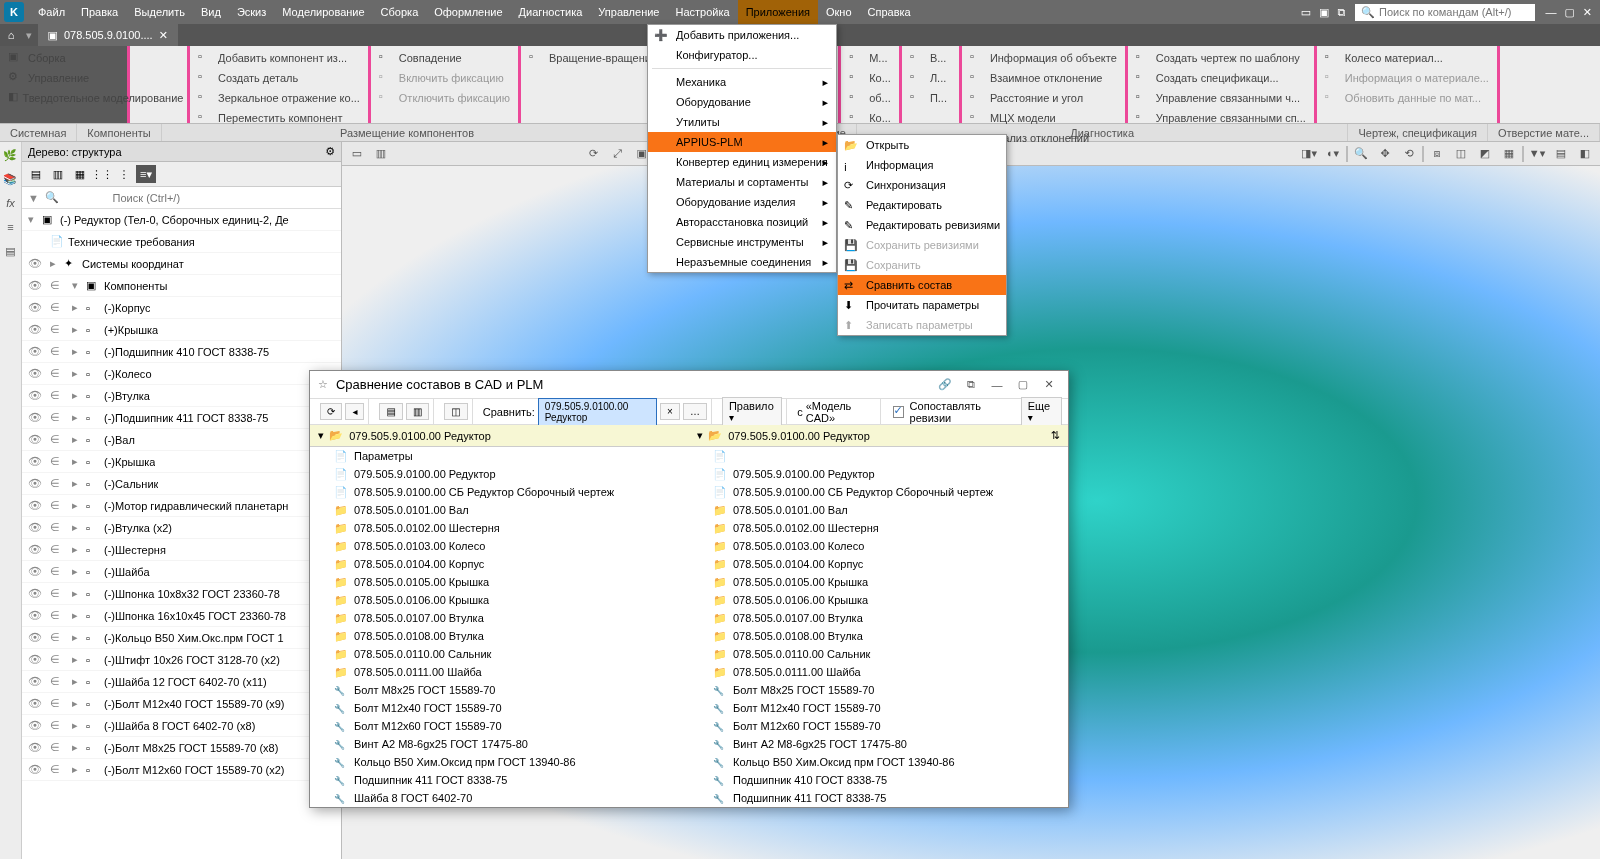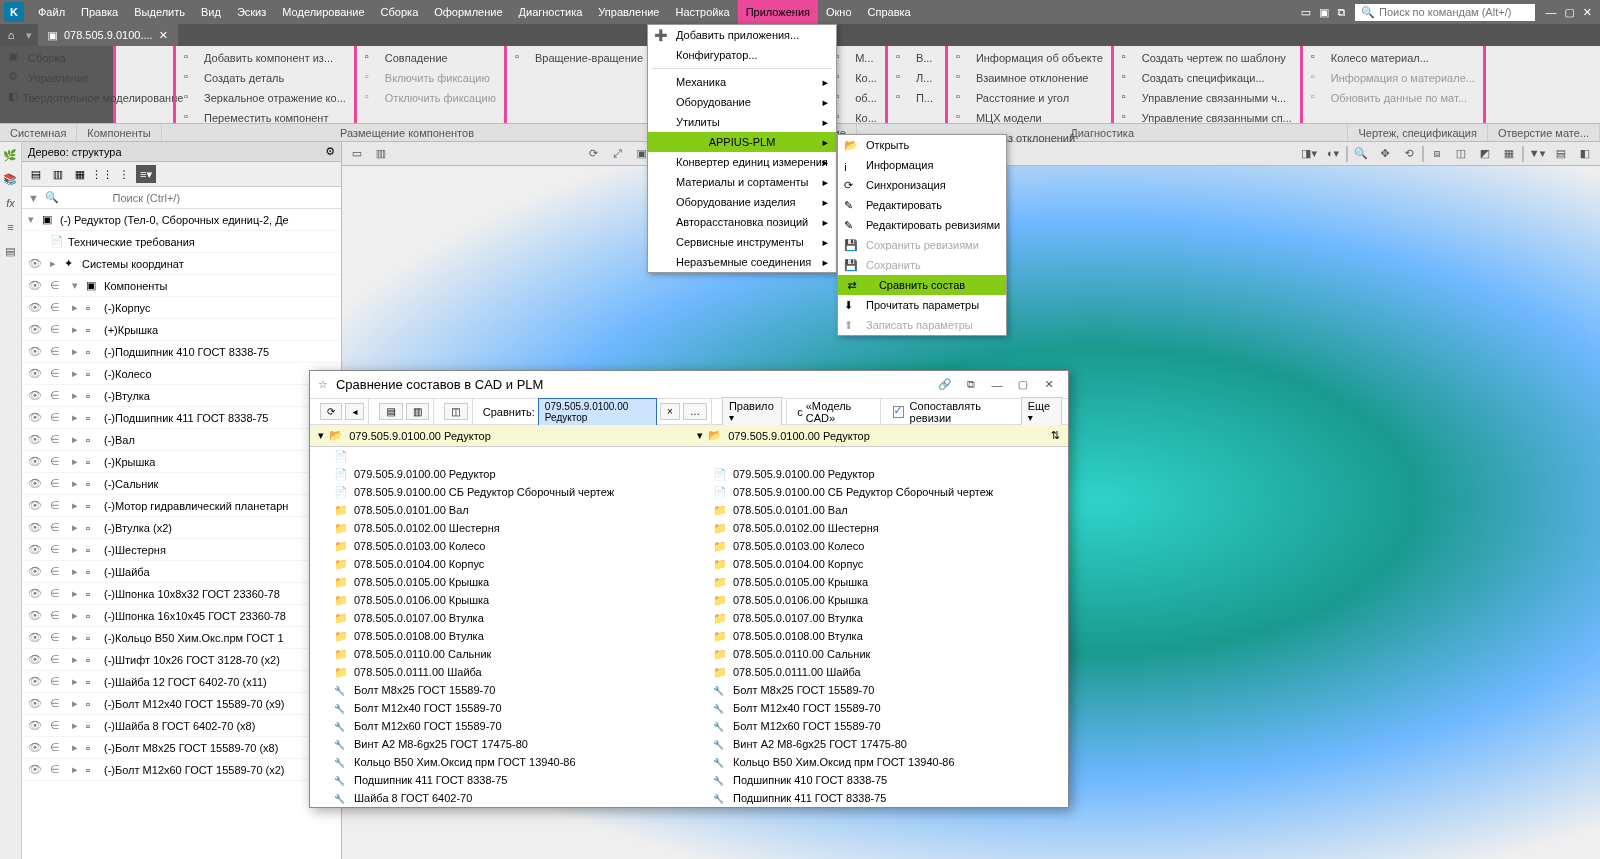--- a/index.html
+++ b/index.html
@@ -2,21 +2,21 @@
 <html><head>
 <meta charset="utf-8">
 <style>
 * { margin: 0; padding: 0; box-sizing: border-box; font-family: "Segoe UI", Tahoma, sans-serif; font-size: 11px; user-select: none; }
 body { width: 1600px; height: 859px; background: #f0f0f0; overflow: hidden; position: relative; }
 
 
 .menubar { height: 24px; background: #6a6a6a; color: #fff; display: flex; align-items: center; padding: 0 4px; }
 .menubar .app-icon { width: 20px; height: 20px; background: #0a7aa8; border-radius: 3px; margin-right: 6px; display:flex;align-items:center;justify-content:center;color:#fff;font-weight:bold;}
 .menubar .menu-item { padding: 0 8px; height: 24px; line-height: 24px; cursor: default; }
-.menubar .menu-item.active { background: #ec4899; color: #000; }
+.menubar .menu-item.active { background: #a16207; color: #000; }
 .menubar .spacer { flex: 1; }
 .menubar .win-icons span { margin: 0 4px; }
 .menubar .search-cmd { background:#fff; color:#777; padding:2px 6px; width:180px; display:flex; align-items:center; gap:4px; margin:0 6px;}
 
 
 .tabbar { height: 22px; background: #555; color: #fff; display: flex; align-items: center; }
 .tabbar .tab { background: #6a6a6a; padding: 0 10px; height: 22px; line-height: 22px; margin-left: 2px; display:flex; align-items:center; gap:6px;}
 .tabbar .home-icon { width:22px; text-align:center;}
 
 
@@ -48,21 +48,21 @@
 .treepanel .tree .row .eye { width:22px; color:#888;}
 .treepanel .tree .row .einc { width:22px; color:#888;}
 .treepanel .tree .row .exp { width:14px; color:#888;}
 .treepanel .tree .row .ic { width:18px; }
 .treepanel .tree .row .lbl { white-space:nowrap; overflow:hidden; text-overflow:ellipsis;}
 
 
 .menu { position:absolute; background:#fff; border:1px solid #999; box-shadow:2px 2px 6px rgba(0,0,0,.3); }
 .menu .mi { padding:4px 28px 4px 28px; position:relative; white-space:nowrap; cursor:default;}
 .menu .mi.disabled { color:#aaa;}
-.menu .mi.selected { background:#84cc16;text-align:center;}
+.menu .mi.selected { background:#f97316;}
 .menu .mi .arr { position:absolute; right:8px; }
 .menu .sep { height:1px; background:#ddd; margin:3px 4px;}
 .menu .mi .mico { position:absolute; left:6px; width:16px; }
 
 
 .viewport { position:absolute; left:342px; right:0; top:142px; bottom:0; background: radial-gradient(ellipse at 60% 50%, #2fd3c9 0%, #1a9a8f 30%, #6fb8ff 55%, #efefef 80%); }
 .vp-toolbar { position:absolute; top:0; left:0; right:0; height:24px; background:#e8e8e8; border-bottom:1px solid #bbb; display:flex; align-items:center; gap:2px; padding:0 4px;}
 .vp-toolbar span { width:22px; height:20px; border:1px solid transparent; display:flex; align-items:center; justify-content:center; color:#555;}
 
 
@@ -126,21 +126,21 @@
   <div class="home-icon">⌂</div>
   <span style="color:#aaa;padding:0 4px">▾</span>
   <div class="tab">
     <span>▣</span>
     <span>078.505.9.0100....</span>
     <span>✕</span>
   </div>
 </div>
 
 <div class="ribbon">
-  <div class="panel dark" style="width:116px">
+  <div class="panel dark" style="width:130px">
     <div class="cmd">
         <span class="ico">▣</span>
         <span>Сборка</span>
       </div>
     <div class="cmd">
         <span class="ico">⚙</span>
         <span>Управление</span>
       </div>
     <div class="cmd">
         <span class="ico">◧</span>
@@ -640,20 +640,24 @@
         <span>▾</span>
         <span class="fico">📂</span>
         <span>079.505.9.0100.00 Редуктор</span>
         <span style="margin-left:auto">⇅</span>
       </div>
   </div>
   <div class="cw-body" id="cmp-body">
       <div class="cw-row doc">
         <div>
           <span class="fico"></span>
+          <span>Параметры</span>
+        </div>
+        <div>
+          <span class="fico"></span>
           <span></span>
         </div>
       </div>
       <div class="cw-row doc">
         <div>
           <span class="fico"></span>
           <span>079.505.9.0100.00 Редуктор</span>
         </div>
         <div>
           <span class="fico"></span>

